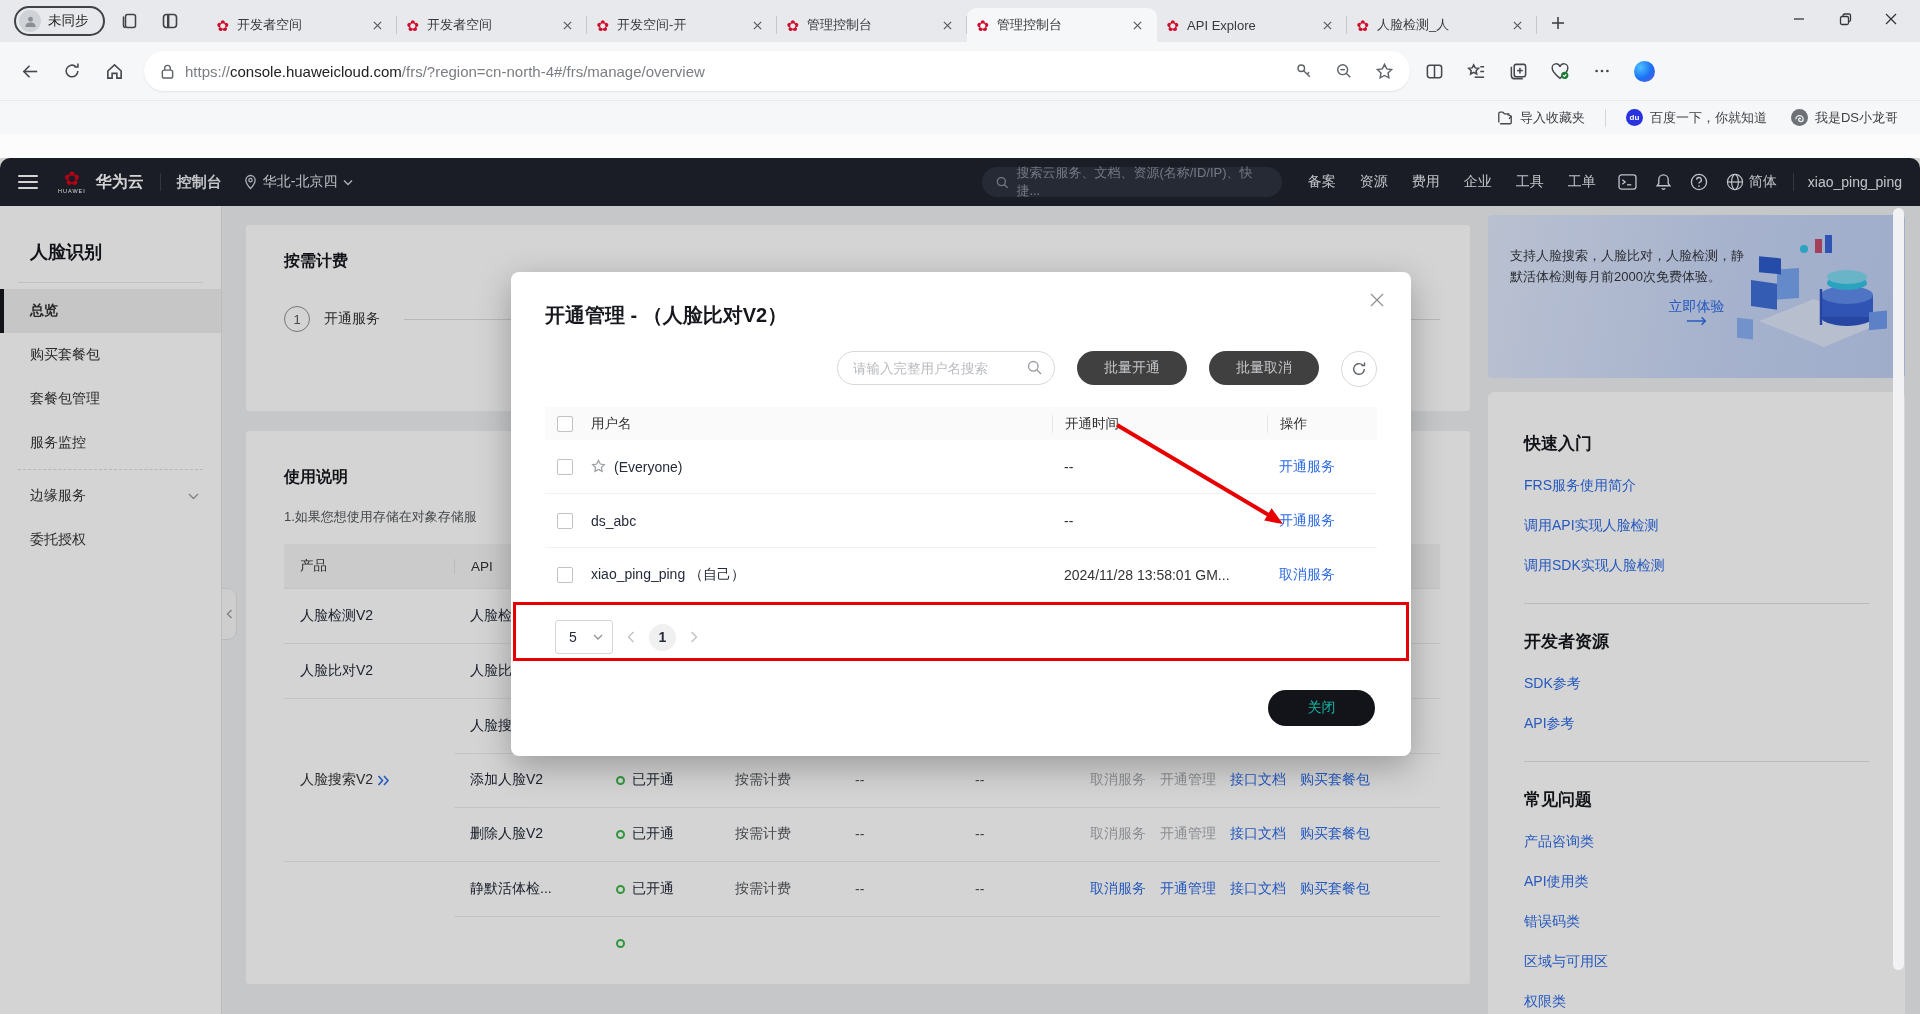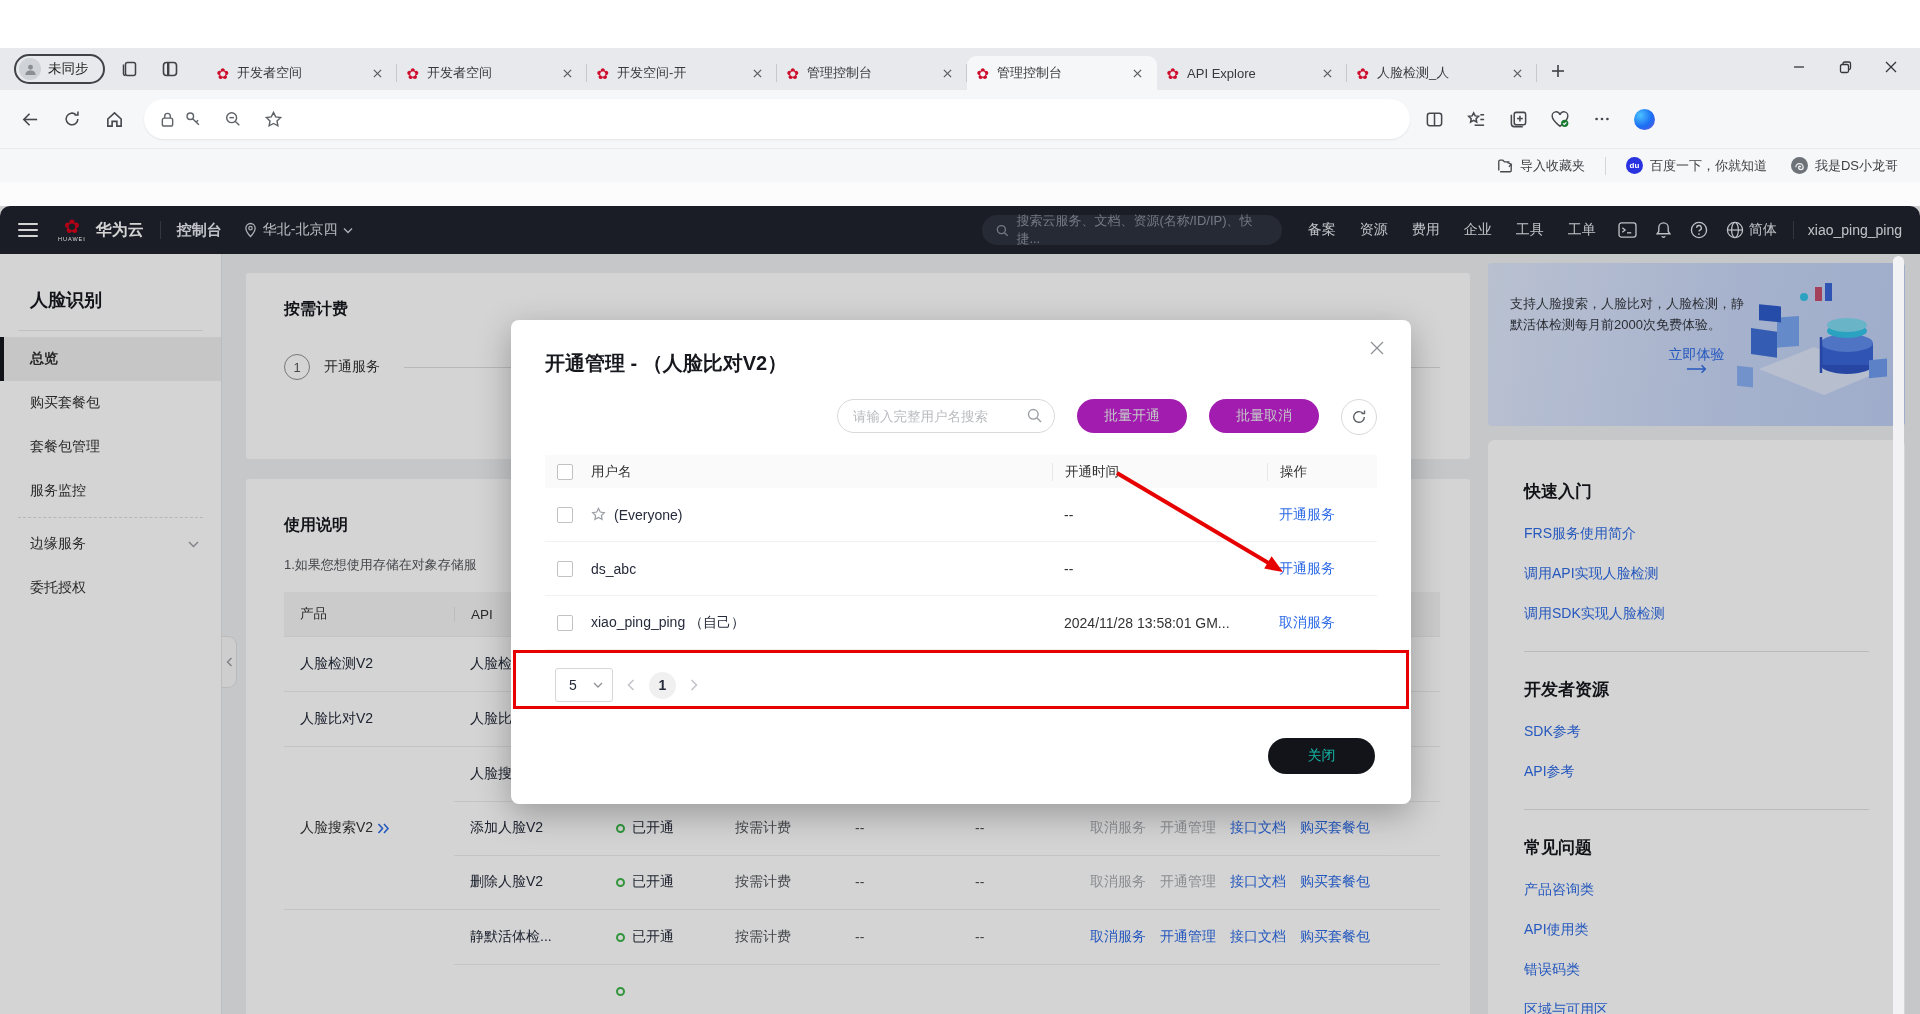--- a/index.html
+++ b/index.html
@@ -1,21 +1,21 @@
 <!DOCTYPE html>
 <html><head>
 <meta charset="utf-8">
 <style>
   * { margin:0; padding:0; box-sizing:border-box; }
   html,body { width:1920px; height:1014px; overflow:hidden; }
   body { font-family:"Liberation Sans","DejaVu Sans",sans-serif; color:#252b3a; background:#fff; }
   svg { display:block; }
 
   
-  .tabbar { height:42px; background:#e7e9ec; display:flex; align-items:flex-end; padding:0 6px;margin-top:48px; }
+  .tabbar { height:42px; background:#e7e9ec; display:flex; align-items:flex-end; padding:0 6px; }
   .tb-top { display:flex; align-items:center; height:42px; gap:10px; padding:0 8px; }
   .profile-pill { height:30px; border:2px solid #3f4246; border-radius:16px; display:flex; align-items:center; gap:7px; padding:0 14px 0 3px; font-size:13.5px; color:#1f1f1f; background:transparent; cursor:pointer; }
   .avatar { width:22px; height:22px; border-radius:50%; background:#cfd2d6; display:flex; align-items:center; justify-content:center; }
   .chrome-icon { width:30px; height:30px; display:flex; align-items:center; justify-content:center; border-radius:6px; }
   .tabs { display:flex; align-items:flex-end; height:42px; margin-left:14px; }
   .tab { width:190px; height:34px; display:flex; align-items:center; gap:8px; padding:0 10px; font-size:13px; color:#38393c; border-radius:9px 9px 0 0; position:relative; cursor:pointer; }
   .tab:not(.active)::after { content:""; position:absolute; right:0; top:8px; height:18px; width:1px; background:#c6c8cb; }
   .tab.active { background:#f6f7f9; }
   .tab .t-title { flex:1; white-space:nowrap; overflow:hidden; }
   .tab .fav { color:#ce0e2d; font-size:15px; line-height:1; }
@@ -110,21 +110,21 @@
 
   
   .modal { position:absolute; left:511px; top:114px; width:900px; height:484px; background:#fff; border-radius:8px; box-shadow:0 10px 34px rgba(0,0,0,.28); z-index:50; }
   .m-title { font-size:20px; font-weight:bold; color:#16181d; padding:30px 0 0 34px; }
   .m-close { position:absolute; top:16px; right:22px; width:24px; height:24px; display:flex; align-items:center; justify-content:center; cursor:pointer; }
   .m-controls { display:flex; align-items:flex-start; justify-content:flex-end; gap:22px; padding:22px 34px 0 0; }
   .m-search { position:relative; }
   .m-search input { width:218px; height:34px; border:1px solid #d9d9d9; border-radius:17px; padding:0 36px 0 15px; font-size:13.5px; color:#333; outline:none; font-family:inherit; }
   .m-search input::placeholder { color:#b9bbbf; }
   .m-search .mag { position:absolute; right:13px; top:9px; }
-  .m-btn-dis { height:34px; padding:0 27px; border:none; border-radius:17px; background:#a21caf; color:#c3c4c7; font-size:14px; cursor:default; font-family:inherit; }
+  .m-btn-dis { height:34px; padding:0 27px; border:none; border-radius:17px; background:#404040; color:#c3c4c7; font-size:14px; cursor:default; font-family:inherit; }
   .m-refresh { width:36px; height:36px; border:1px solid #d9d9d9; border-radius:50%; background:#fff; display:flex; align-items:center; justify-content:center; cursor:pointer; }
   .m-table { margin:20px 34px 0 34px; }
   .mt-head { height:33px; background:#fafafa; display:flex; align-items:center; font-size:13.5px; color:#333; }
   .mt-row { height:54px; display:flex; align-items:center; border-bottom:1px solid #f1f1f1; font-size:14px; }
   .mc-cb { width:46px; padding-left:12px; display:flex; align-items:center; }
   .mc-user { flex:1; display:flex; align-items:center; gap:8px; }
   .mc-time { width:215px; padding-left:12px; color:#333; }
   .mc-act { width:110px; padding-left:12px; }
   .mt-head .mc-time, .mt-head .mc-act { border-left:1px solid #e8e8e8; height:18px; display:flex; align-items:center; }
   .checkbox { width:16px; height:16px; border:1px solid #c2c2c2; border-radius:2px; background:#fff; cursor:pointer; }
@@ -277,20 +277,21 @@
   <span class="nav-btn">
       <svg width="19" height="19" viewBox="0 0 20 20" fill="none" stroke="#45484d" stroke-width="1.7">
         <path d="M3 9.5 L10 3 L17 9.5 V17 H12.5 V12 h-5 V17 H3 Z"></path>
       </svg>
     </span>
   <div class="url-pill">
     <svg width="15" height="17" viewBox="0 0 16 18" fill="none" stroke="#5f6368" stroke-width="1.5">
         <rect x="2.5" y="7.5" width="11" height="8.5" rx="2"></rect>
         <path d="M5 7.5 V5.5 a3 3 0 0 1 6 0 V7.5"></path>
       </svg>
+    <div class="url-text"><span>https://</span><b>console.huaweicloud.com</b><span>/frs/?region=cn-north-4#/frs/manage/overview</span></div>
     <div class="pill-icons">
       <span class="nav-btn">
           <svg width="18" height="18" viewBox="0 0 20 20" fill="none" stroke="#5f6368" stroke-width="1.6">
             <circle cx="7" cy="7" r="3.6"></circle>
             <line x1="9.6" y1="9.6" x2="16.5" y2="16.5"></line>
             <line x1="13.5" y1="13.5" x2="15.6" y2="11.4"></line>
           </svg>
         </span>
       <span class="nav-btn">
           <svg width="18" height="18" viewBox="0 0 20 20" fill="none" stroke="#5f6368" stroke-width="1.6">

